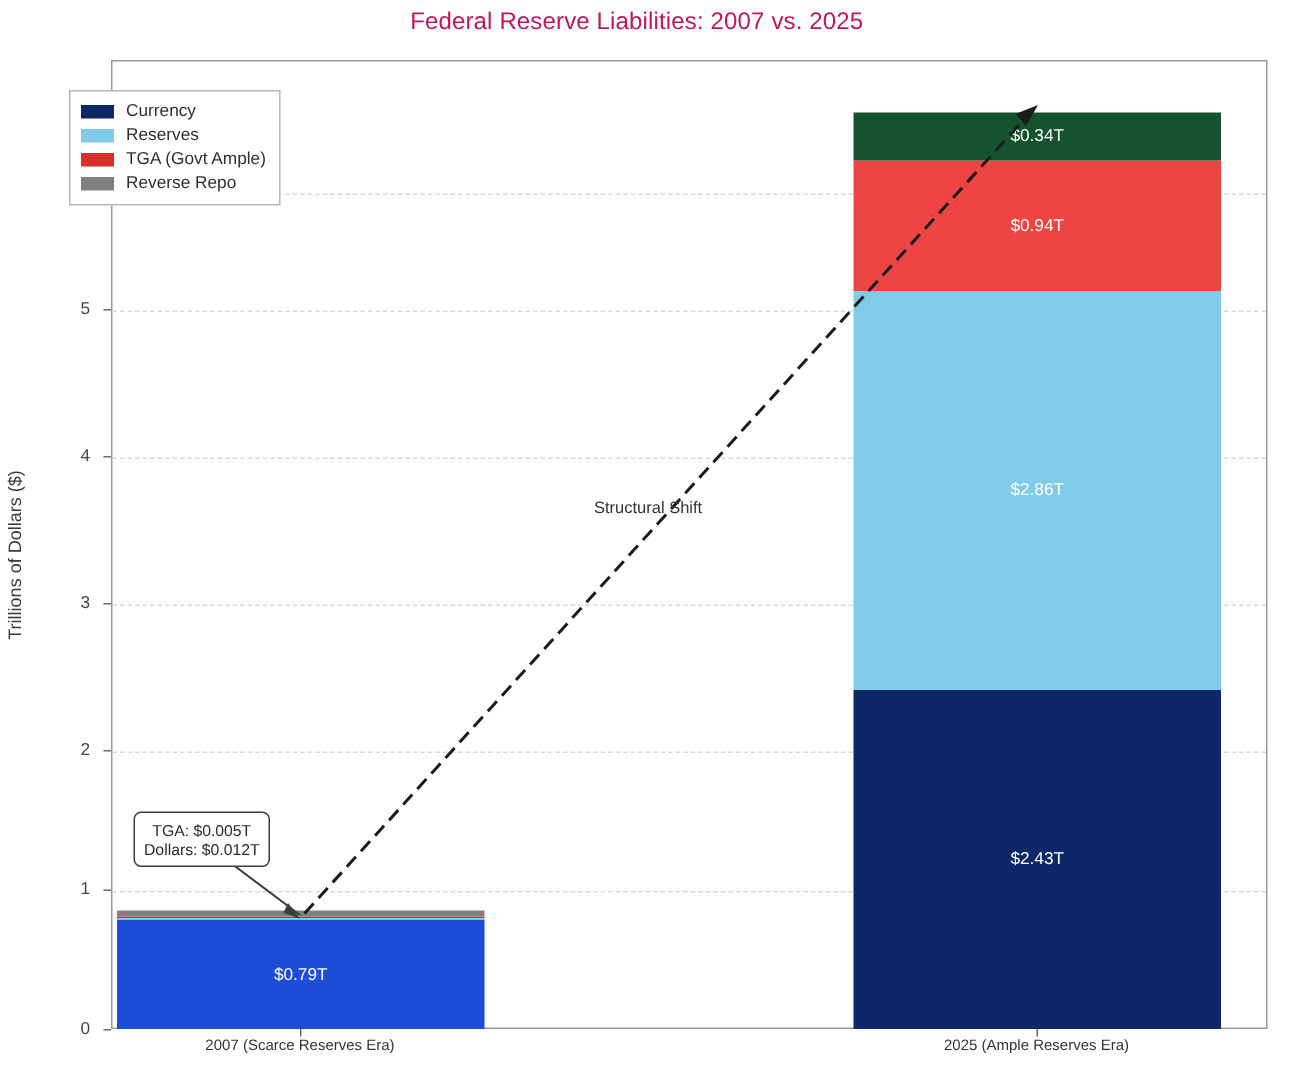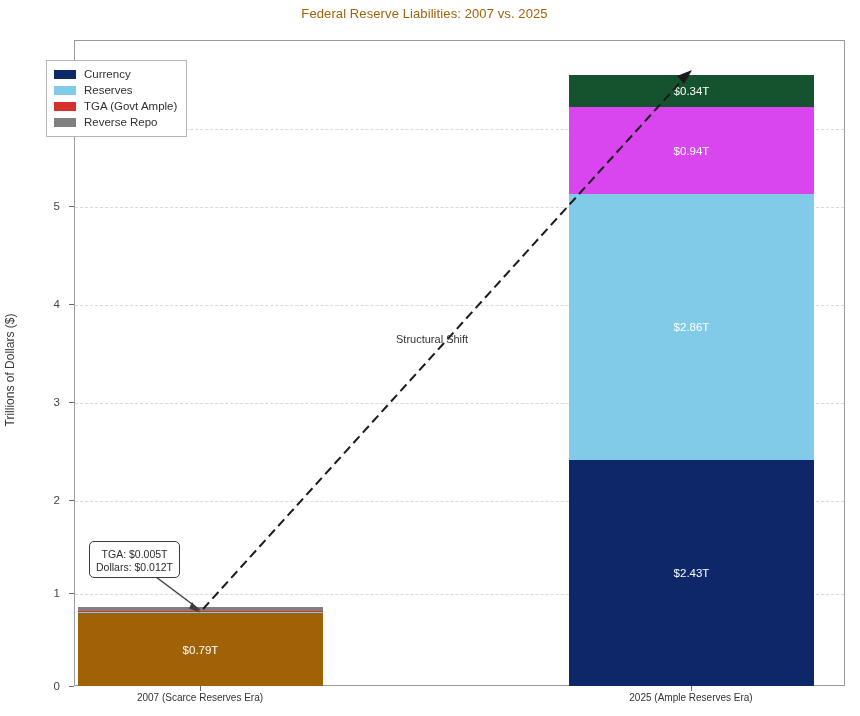--- a/index.html
+++ b/index.html
@@ -16,22 +16,22 @@
     overflow: hidden;
   }
 
   
   #chart-title {
     position: absolute;
     left: 0;
     top: 6px;
     width: 849px;
     text-align: center;
-    font-size: 13px;
-    color: #a16207;
+    font-size: 16px;
+    color: #be185d;
     letter-spacing: 0.1px;
   }
 
   
   #plot-area {
     position: absolute;
     left: 74px;
     top: 40px;
     width: 771px;
     height: 646px;
@@ -203,39 +203,39 @@
 
   <div id="plot-area">
 
     <div class="gridline" style="top:88px;"></div>
     <div class="gridline" style="top:166px;"></div>
     <div class="gridline" style="top:264px;"></div>
     <div class="gridline" style="top:362px;"></div>
     <div class="gridline" style="top:460px;"></div>
     <div class="gridline" style="top:553px;"></div>
 
-    <div class="bar-seg" style="left:3px; top:572px; width:245px; height:73px; background:#a16207;">
+    <div class="bar-seg" style="left:3px; top:572px; width:245px; height:73px; background:#1d4ed8;">
       <div class="seg-value" style="top:50%;">$0.79T</div>
     </div>
 
     <div class="bar-seg" style="left:3px; top:570.5px; width:245px; height:1.2px; background:#82cbe8;"></div>
 
     <div class="bar-seg" style="left:3px; top:570px; width:245px; height:0.6px; background:#d5302c;"></div>
 
     <div class="bar-seg" style="left:3px; top:566px; width:245px; height:4.2px; background:#808080;"></div>
 
     <div class="bar-seg" style="left:494px; top:419px; width:245px; height:226px; background:#0d2769;">
       <div class="seg-value" style="top:50%;">$2.43T</div>
     </div>
 
     <div class="bar-seg" style="left:494px; top:153px; width:245px; height:266px; background:#82cbe8;">
       <div class="seg-value" style="top:50%;">$2.86T</div>
     </div>
 
-    <div class="bar-seg" style="left:494px; top:66px; width:245px; height:87px; background:#d946ef;">
+    <div class="bar-seg" style="left:494px; top:66px; width:245px; height:87px; background:#ef4444;">
       <div class="seg-value" style="top:50%;">$0.94T</div>
     </div>
 
     <div class="bar-seg" style="left:494px; top:34px; width:245px; height:32px; background:#14532d;">
       <div class="seg-value" style="top:50%;">$0.34T</div>
     </div>
   </div>
 
   <div class="xtick-mark" style="left:200px;"></div>
   <div class="xtick-label" style="left:200px;">2007 (Scarce Reserves Era)</div>

